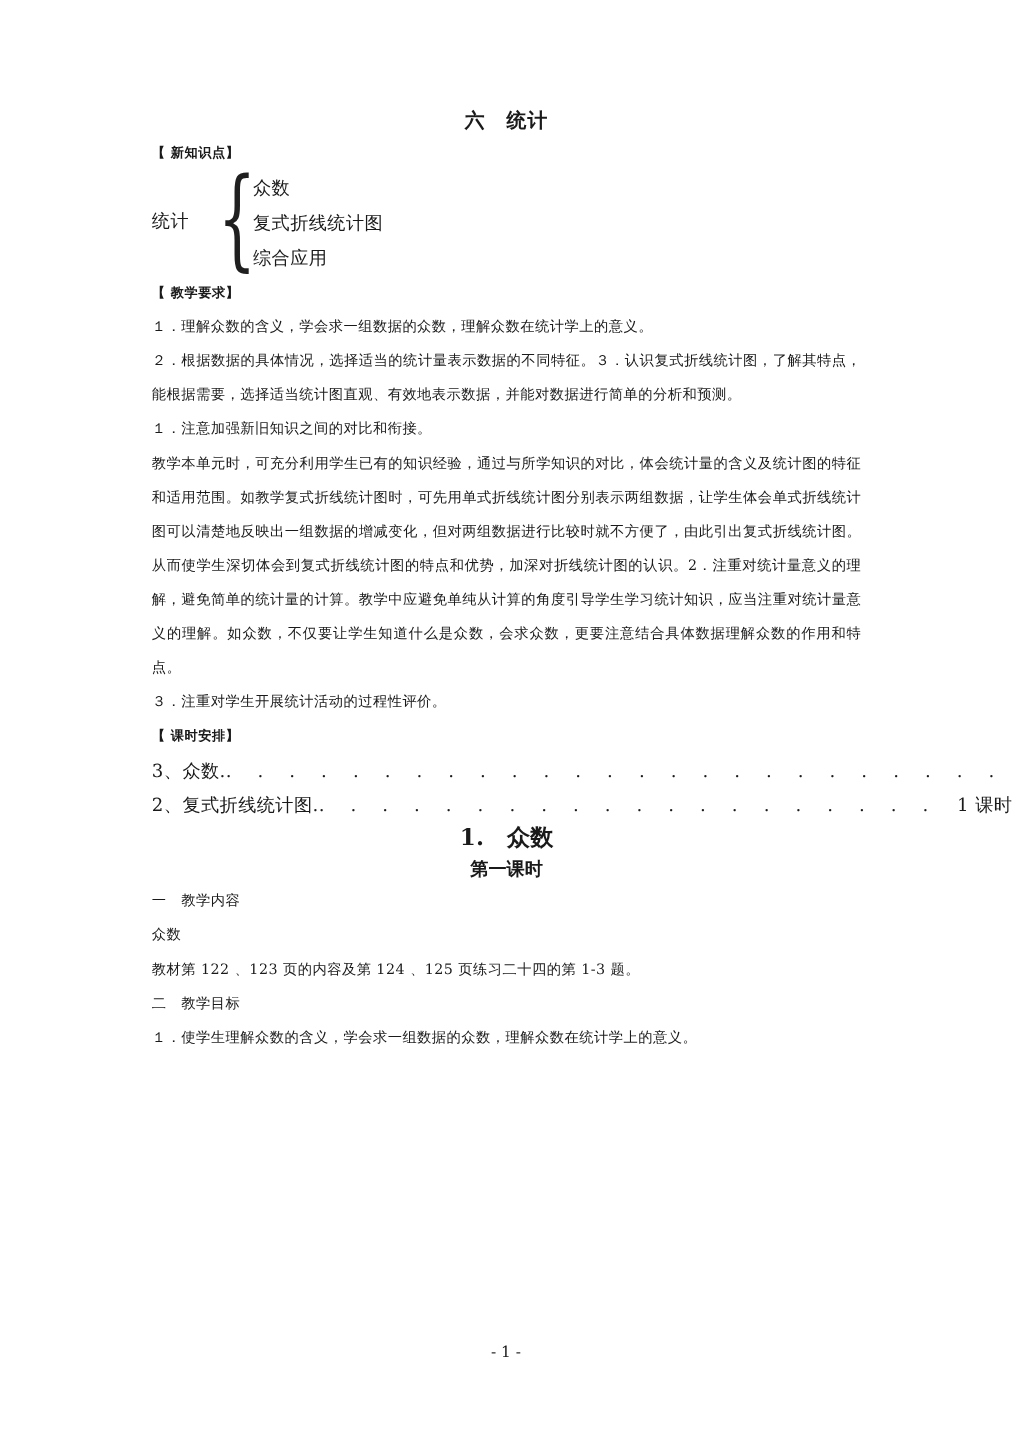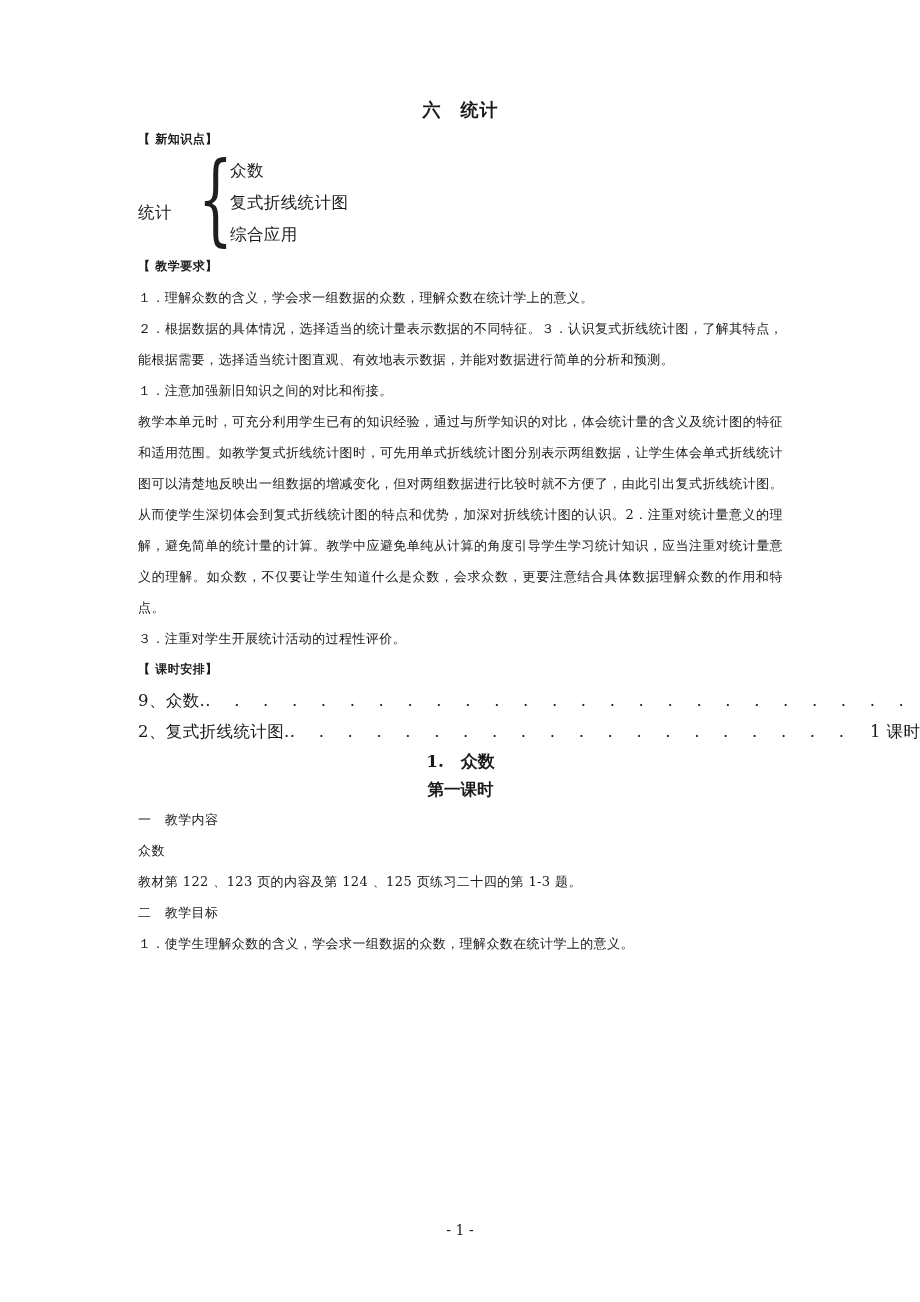--- a/index.html
+++ b/index.html
@@ -57,21 +57,21 @@
 
   
   .brace-block {
     position: relative;
     height: 96px;
     margin: 0;
   }
   .brace-label {
     position: absolute;
     left: 0;
-    top: 44px;
+    top: 32px;
     font-size: 16.5px;
     line-height: 28px;
     letter-spacing: 0.4px;
   }
   .brace-glyph {
     position: absolute;
     left: 60px;
     top: -10px;
     font-size: 100px;
     line-height: 108px;
@@ -106,21 +106,21 @@
     font-size: 16.5px;
   }
   .toc-dots2 {
     letter-spacing: 9.2px;
     font-size: 16.5px;
   }
 
   
   .center-head {
     text-align: center;
-    font-size: 17px;
+    font-size: 21px;
     font-weight: bold;
     line-height: 28px;
     margin: 0;
     white-space: pre;
   }
   .center-head.sub {
     font-size: 16.5px;
     line-height: 29px;
   }
 
@@ -157,21 +157,21 @@
 
   <p class="section-head">【 教学要求】</p>
   <p class="para">１．理解众数的含义，学会求一组数据的众数，理解众数在统计学上的意义。</p>
   <p class="para">２．根据数据的具体情况，选择适当的统计量表示数据的不同特征。３．认识复式折线统计图，了解其特点，能根据需要，选择适当统计图直观、有效地表示数据，并能对数据进行简单的分析和预测。</p>
 
   <p class="para">１．注意加强新旧知识之间的对比和衔接。</p>
   <p class="para">教学本单元时，可充分利用学生已有的知识经验，通过与所学知识的对比，体会统计量的含义及统计图的特征和适用范围。如教学复式折线统计图时，可先用单式折线统计图分别表示两组数据，让学生体会单式折线统计图可以清楚地反映出一组数据的增减变化，但对两组数据进行比较时就不方便了，由此引出复式折线统计图。从而使学生深切体会到复式折线统计图的特点和优势，加深对折线统计图的认识。2．注重对统计量意义的理解，避免简单的统计量的计算。教学中应避免单纯从计算的角度引导学生学习统计知识，应当注重对统计量意义的理解。如众数，不仅要让学生知道什么是众数，会求众数，更要注意结合具体数据理解众数的作用和特点。</p>
   <p class="para">３．注重对学生开展统计活动的过程性评价。</p>
 
   <p class="section-head">【 课时安排】</p>
-  <p class="toc-line"><span>9、众数.</span><span class="toc-dots">. . . . . . . . . . . . . . . . . . . . . . . . . .</span></p>
+  <p class="toc-line"><span>3、众数.</span><span class="toc-dots">. . . . . . . . . . . . . . . . . . . . . . . . . .</span></p>
   <p class="toc-line"><span>2、复式折线统计图.</span><span class="toc-dots2">. . . . . . . . . . . . . . . . . . . .</span><span>   1 课时</span></p>
 
   <p class="center-head">1.　众数</p>
   <p class="center-head sub">第一课时</p>
 
   <p class="para">一　教学内容</p>
   <p class="para">众数</p>
   <p class="para">教材第 122 、123 页的内容及第 124 、125 页练习二十四的第 1-3 题。</p>
 
   <p class="para">二　教学目标</p>

